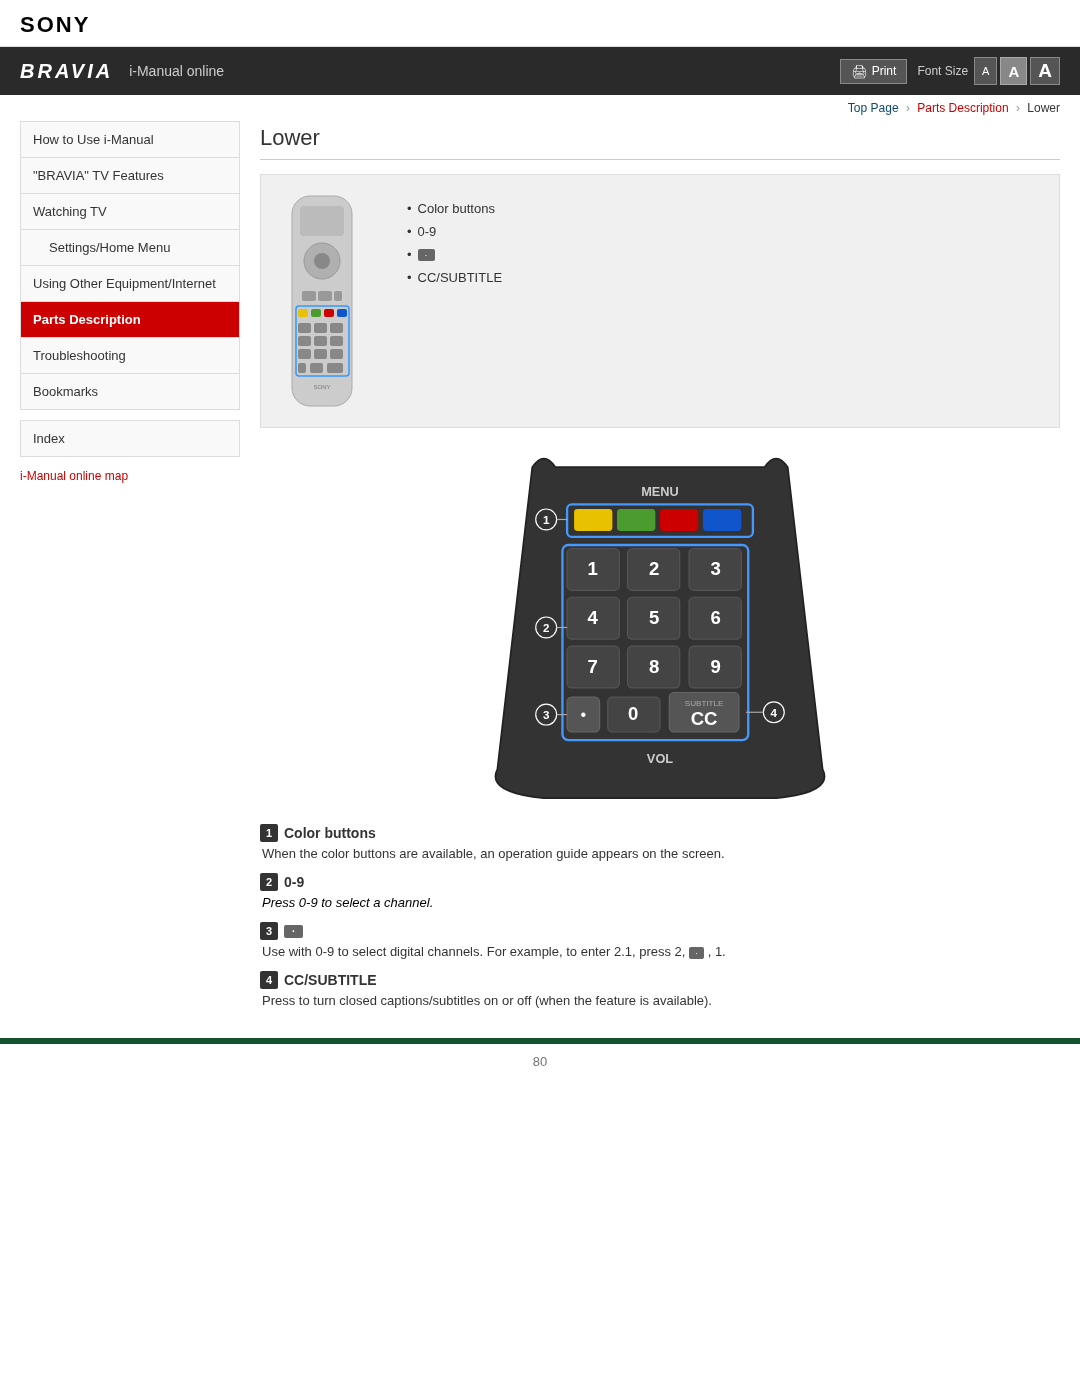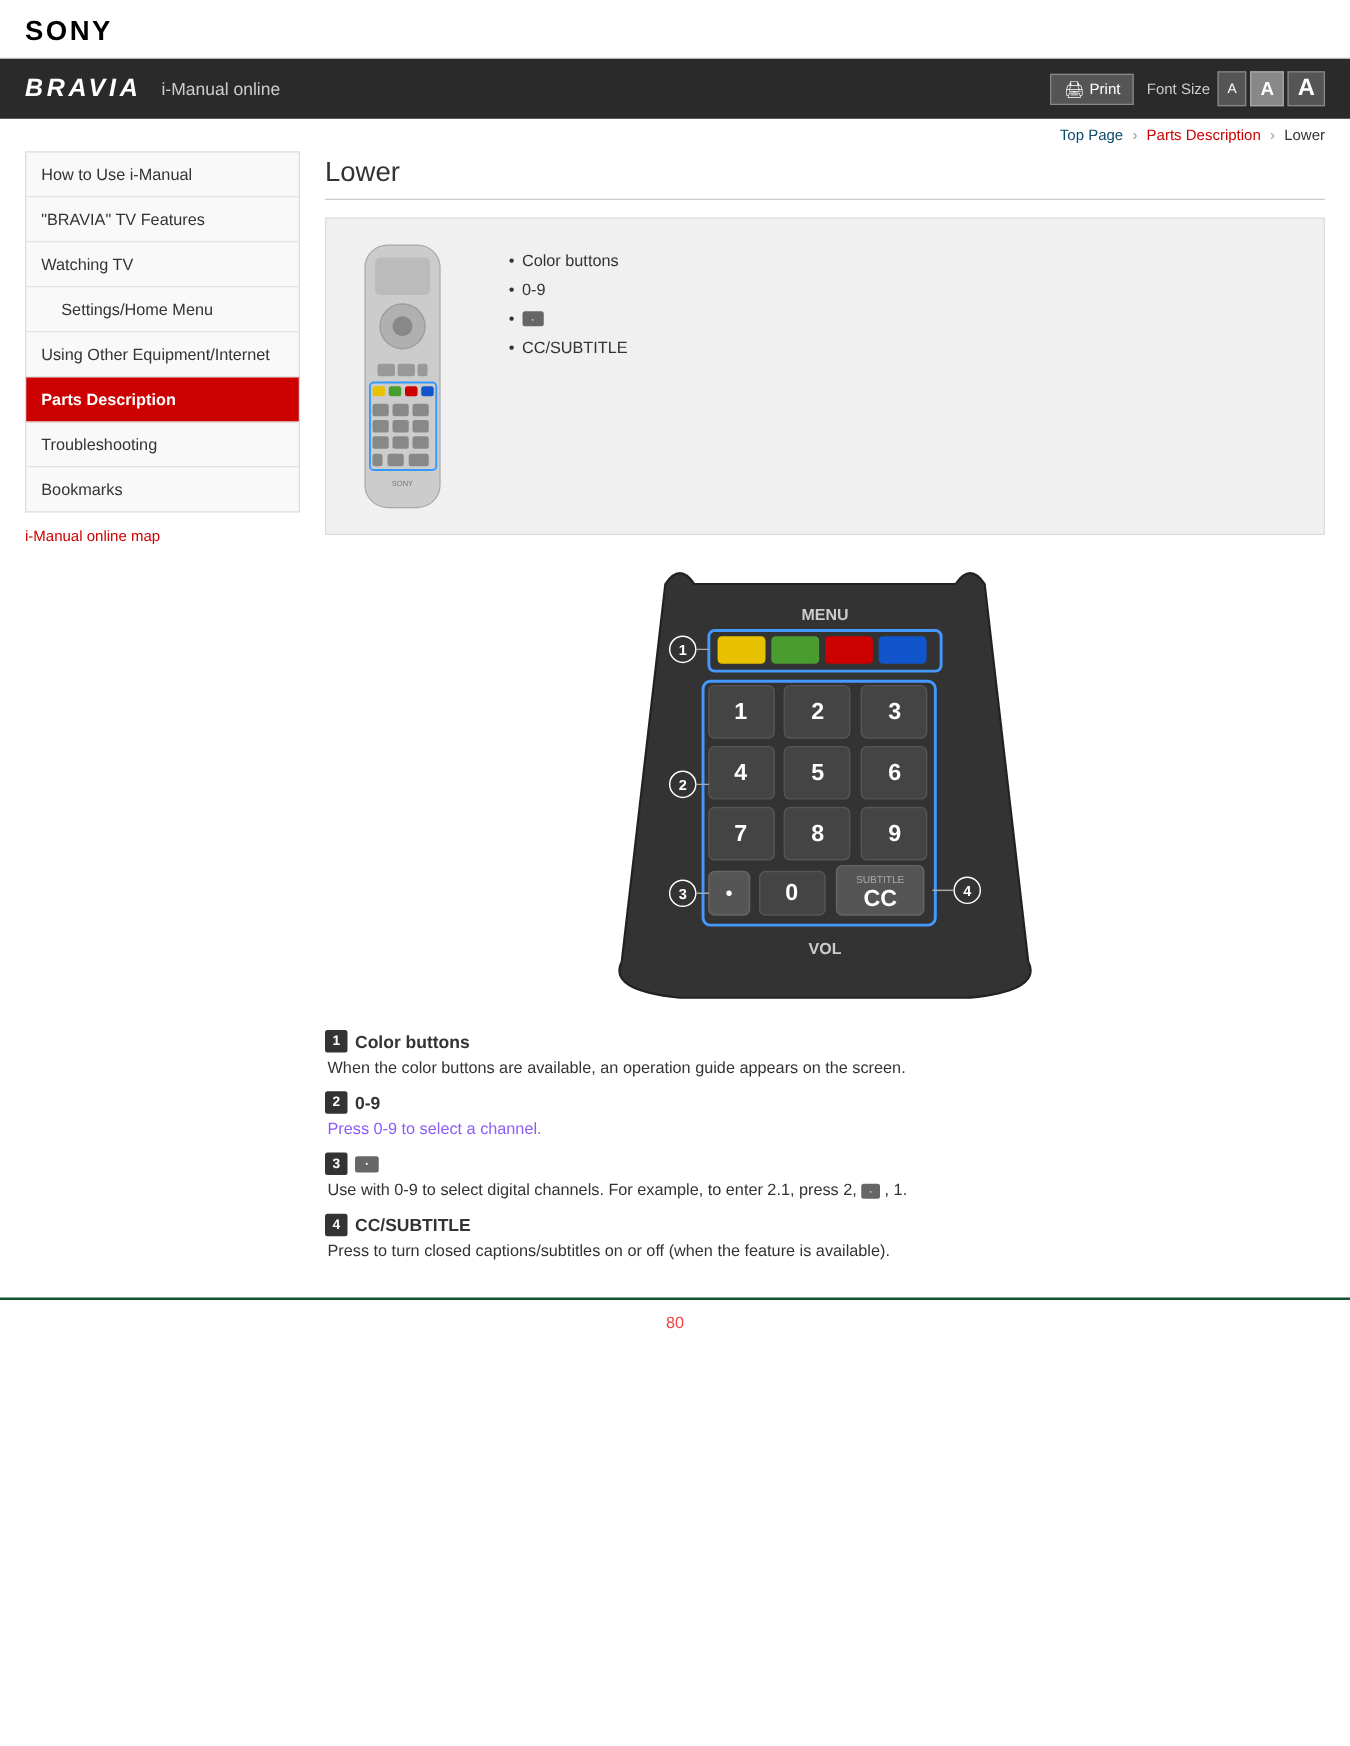--- a/index.html
+++ b/index.html
@@ -55,20 +55,23 @@
     </div>
     <div style="padding:10px 12px;border:1px solid #ddd;border-top:none;cursor:pointer;font-size:13px;background:#c00;color:#fff;font-weight:bold;">
       <span>Parts Description</span>
     </div>
     <div style="padding:10px 12px;border:1px solid #ddd;border-top:none;cursor:pointer;font-size:13px;background:#f9f9f9;">
       <span>Troubleshooting</span>
     </div>
     <div style="padding:10px 12px;border:1px solid #ddd;border-top:none;cursor:pointer;font-size:13px;background:#f9f9f9;">
       <span>Bookmarks</span>
     </div>
+    <div style="padding:10px 12px;border:1px solid #ddd;cursor:pointer;font-size:13px;background:#f9f9f9;margin-top:10px;">
+      <span>Index</span>
+    </div>
     <a href="#" style="margin-top:12px;font-size:12px;color:#c00;text-decoration:none;display:block;">i-Manual online map</a>
   </div>
 
   <div style="flex:1;padding-top:4px;">
     <h1 style="font-size:22px;font-weight:normal;color:#333;border-bottom:1px solid #ccc;padding-bottom:8px;margin-bottom:14px;">Lower</h1>
 
     <div style="background:#f0f0f0;border:1px solid #ddd;padding:16px;display:flex;gap:20px;margin-bottom:16px;min-height:250px;">
 
       <div style="width:110px;flex-shrink:0;">
         <svg viewBox="0 0 80 220" width="90" height="220" style="display:block;">
@@ -204,21 +207,21 @@
         <span>Color buttons</span>
       </div>
       <div style="font-size:13px;color:#333;padding-left:2px;">When the color buttons are available, an operation guide appears on the screen.</div>
     </div>
 
     <div style="margin-bottom:12px;">
       <div style="font-weight:bold;font-size:14px;margin-bottom:4px;display:flex;align-items:center;gap:6px;">
         <span style="display:inline-flex;align-items:center;justify-content:center;width:18px;height:18px;background:#333;color:#fff;font-size:11px;font-weight:bold;border-radius:2px;">2</span>
         <span>0-9</span>
       </div>
-      <div style="font-size:13px;color:#8b5cf6;padding-left:2px;">Press 0-9 to select a channel.</div>
+      <div style="font-size:13px;color:#000000;padding-left:2px;font-style:italic;">Press 0-9 to select a channel.</div>
     </div>
 
     <div style="margin-bottom:12px;">
       <div style="font-weight:bold;font-size:14px;margin-bottom:4px;display:flex;align-items:center;gap:6px;">
         <span style="display:inline-flex;align-items:center;justify-content:center;width:18px;height:18px;background:#333;color:#fff;font-size:11px;font-weight:bold;border-radius:2px;">3</span>
         <span style="display:inline-flex;align-items:center;justify-content:center;background:#666;color:#fff;font-size:10px;border-radius:2px;padding:1px 8px;">·</span>
       </div>
       <div style="font-size:13px;color:#333;padding-left:2px;">
         Use with 0-9 to select digital channels. For example, to enter 2.1, press 2,
         <span style="display:inline-flex;align-items:center;justify-content:center;background:#666;color:#fff;font-size:9px;border-radius:2px;padding:1px 6px;vertical-align:middle;">·</span>
@@ -230,15 +233,15 @@
       <div style="font-weight:bold;font-size:14px;margin-bottom:4px;display:flex;align-items:center;gap:6px;">
         <span style="display:inline-flex;align-items:center;justify-content:center;width:18px;height:18px;background:#333;color:#fff;font-size:11px;font-weight:bold;border-radius:2px;">4</span>
         <span>CC/SUBTITLE</span>
       </div>
       <div style="font-size:13px;color:#333;padding-left:2px;">Press to turn closed captions/subtitles on or off (when the feature is available).</div>
     </div>
 
   </div>
 </div>
 
-<div style="text-align:center;padding:10px;border-top:2px solid #14532d;font-size:13px;color:#ef4444;margin-top:10px;">
+<div style="text-align:center;padding:10px;border-top:6px solid #14532d;font-size:13px;color:#737373;margin-top:10px;">
   <span>80</span>
 </div>
 
 </body></html>

